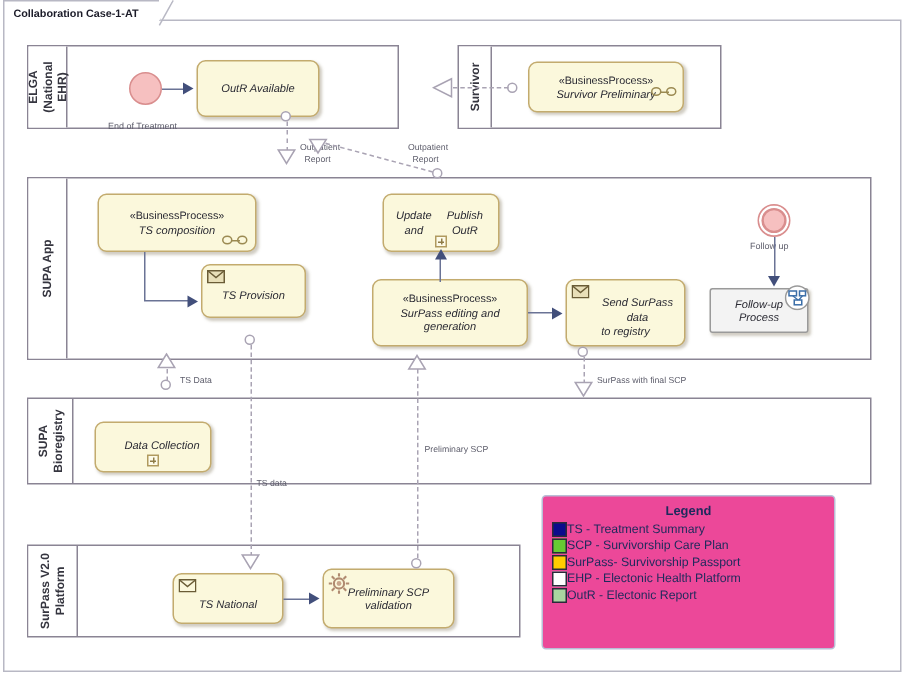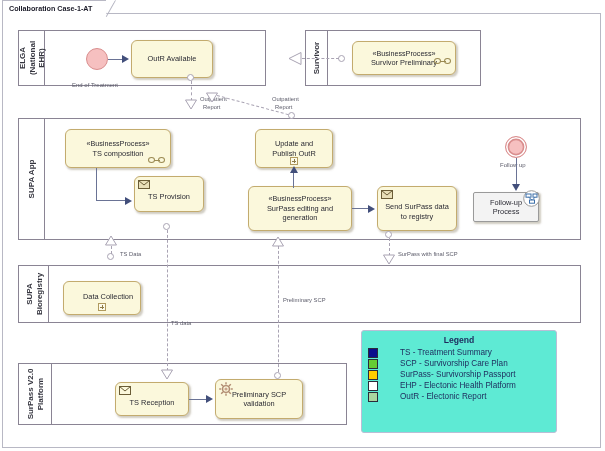--- a/index.html
+++ b/index.html
@@ -93,21 +93,21 @@
     justify-content: center;
     text-align: center;
     line-height: 9.5px;
     padding: 2px 4px;
   }
   .task.grey {
     background: #f3f3f3;
     border: 1px solid #9a9a9a;
     border-radius: 2px;
   }
-  .task .lbl { display: block; }
+  .task .lbl { display: block; font-style: italic; }
   .stereo { display:block; font-size: 7.2px; }
 
   
   .mk-sub {
     position: absolute;
     left: 50%; bottom: 2px;
     transform: translateX(-50%);
     width: 8px; height: 8px;
     border: 1px solid #b09a5e;
     background: #fdfbe9;
@@ -229,35 +229,35 @@
   .evt-label {
     position: absolute;
     font-size: 6px;
     color: #5d5d6b;
     white-space: nowrap;
   }
 
   
   .legend {
     position: absolute;
-    background: #5eead4;
+    background: #ec4899;
     border: 1px solid #b9bed6;
     border-radius: 3px;
   }
   .legend-title {
     text-align: center;
     font-size: 8.6px;
     font-weight: bold;
     color: #1d2a5c;
     margin: 4px 0 3px 0;
   }
   .legend-row {
     display: flex;
     align-items: center;
-    gap: 22px;
+    gap: 0;
     padding: 0 6px;
     margin-bottom: 1px;
   }
   .legend-swatch {
     width: 10px; height: 10px;
     border: 1px solid #2a2a3a;
     flex: 0 0 auto;
   }
   .legend-text {
     font-size: 8.2px;
@@ -352,21 +352,21 @@
   <div class="task" style="left:134px; top:176px; width:70px; height:36px;">
     <span class="env-flap">
       <svg style="position:absolute; left:3px; top:3px;" width="12" height="9">
         <rect x="0.5" y="0.5" width="11" height="8" fill="#e8dfb8" stroke="#6a5c36" stroke-width="1"></rect>
         <polyline points="0.5,0.5 6,5 11.5,0.5" fill="none" stroke="#6a5c36" stroke-width="1"></polyline>
       </svg>
     </span>
     <span class="lbl" style="margin-top:6px;">TS Provision</span>
   </div>
 
-  <div class="task" style="left:255px; top:129px; width:78px; height:39px; flex-direction:column; justify-content:center;">
+  <div class="task" style="left:255px; top:129px; width:78px; height:39px; flex-direction:row; justify-content:center;">
     <span class="lbl">Update and</span>
     <span class="lbl">Publish OutR</span>
     <span class="mk-sub"></span>
   </div>
 
   <div class="task" style="left:248px; top:186px; width:104px; height:45px; flex-direction:column; justify-content:center;">
     <span class="stereo">«BusinessProcess»</span>
     <span class="lbl">SurPass editing and</span>
     <span class="lbl">generation</span>
   </div>
@@ -377,21 +377,21 @@
   <div class="seq h" style="left:352px; top:208px; width:18px;"></div>
   <div class="arrow-r" style="left:368px; top:204.5px;"></div>
 
   <div class="task" style="left:377px; top:186px; width:80px; height:45px; flex-direction:column; justify-content:center;">
     <span class="env-flap">
       <svg style="position:absolute; left:3px; top:3px;" width="12" height="9">
         <rect x="0.5" y="0.5" width="11" height="8" fill="#e8dfb8" stroke="#6a5c36" stroke-width="1"></rect>
         <polyline points="0.5,0.5 6,5 11.5,0.5" fill="none" stroke="#6a5c36" stroke-width="1"></polyline>
       </svg>
     </span>
-    <span class="lbl" style="margin-top:6px;">Send SurPass data</span>
+    <span class="lbl" style="margin-top:6px;margin-left:16px;">Send SurPass data</span>
     <span class="lbl">to registry</span>
   </div>
 
   <div class="event double" style="left:505px; top:136px; width:22px; height:22px;"></div>
   <div class="evt-label" style="left:500px; top:162px;">Follow up</div>
 
   <div class="seq v" style="left:515.5px; top:158px; height:28px;"></div>
   <div class="arrow-d" style="left:512px; top:184px;"></div>
 
   <div class="task grey" style="left:473px; top:192px; width:66px; height:30px;">
@@ -431,21 +431,21 @@
     </div>
   </div>
 
   <div class="task" style="left:115px; top:382px; width:74px; height:34px;">
     <span class="env-flap">
       <svg style="position:absolute; left:3px; top:3px;" width="12" height="9">
         <rect x="0.5" y="0.5" width="11" height="8" fill="#fbf8dc" stroke="#6a5c36" stroke-width="1"></rect>
         <polyline points="0.5,0.5 6,5 11.5,0.5" fill="none" stroke="#6a5c36" stroke-width="1"></polyline>
       </svg>
     </span>
-    <span class="lbl" style="margin-top:7px;">TS Reception</span>
+    <span class="lbl" style="margin-top:7px;">TS National</span>
   </div>
 
   <div class="seq h" style="left:189px; top:398.5px; width:18px;"></div>
   <div class="arrow-r" style="left:206px; top:395px;"></div>
 
   <div class="task" style="left:215px; top:379px; width:88px; height:40px; flex-direction:column; justify-content:center;">
     <span class="mk-gear">
       <svg width="16" height="16" style="position:absolute; left:0; top:0;">
         <g fill="none" stroke="#b08a70" stroke-width="1.4">
           <circle cx="8" cy="8" r="3.4"></circle>

